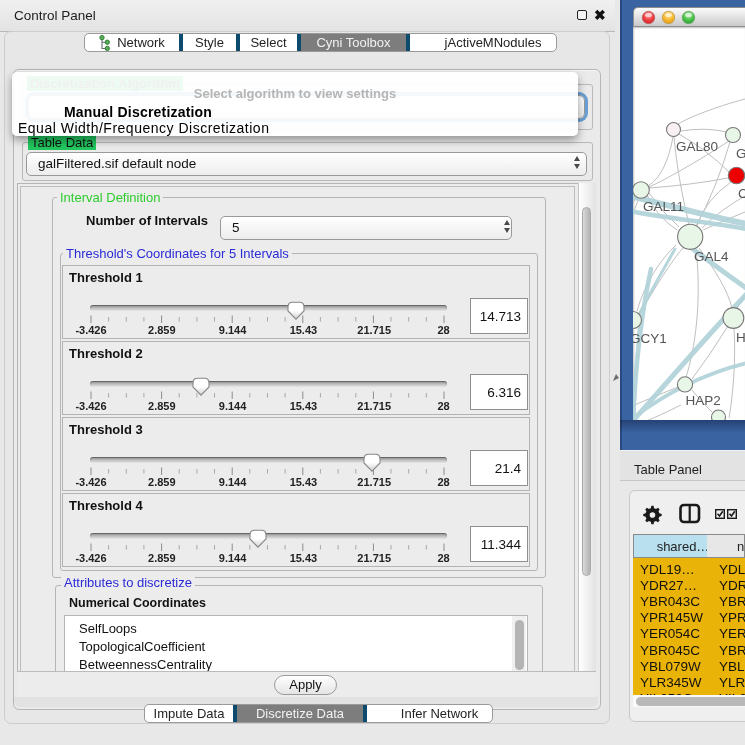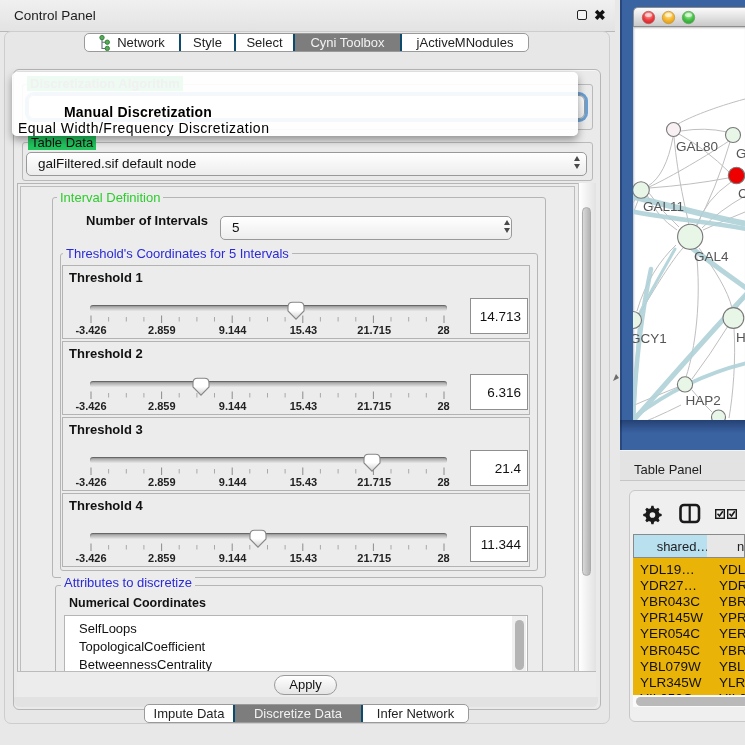--- a/index.html
+++ b/index.html
@@ -8,22 +8,22 @@
 .abs{position:absolute;}
 .b{font-weight:bold;}
 
 #titlebar{left:0;top:0;width:615px;height:31px;
   background:linear-gradient(#f0f0f0,#e3e3e3);border-bottom:1px solid #b8b8b8;}
 #titlebar .t{position:absolute;left:14px;top:8px;font-size:13.5px;color:#1d1d1d;}
 #tb-sq{left:577px;top:10px;width:8px;height:8px;border:1.6px solid #222;border-radius:2px;background:#f4f4f4;}
 #tb-x{left:594px;top:7px;font-size:14px;font-weight:bold;color:#111;}
 
 .tabrow{display:flex;height:17px;border:1px solid #9a9a9a;border-radius:5px;background:#fff;overflow:hidden;font-size:13px;color:#222;}
-.tabrow .seg{display:flex;align-items:center;justify-content:center;border-right:2px solid #0c4a6e;height:17px;}
-.tabrow .seg:last-child{border-right:none;}
+.tabrow .seg{display:flex;align-items:center;justify-content:center;border-right:4px solid #0c4a6e;height:17px;}
+.tabrow .seg:last-child{border-right:none;padding-left:20px;}
 .tabrow .sel{background:#7d7d7d;color:#f2f2f2;}
 #toptabs{left:84px;top:33px;}
 #bottabs{left:144px;top:704px;}
 
 #outerpanel{left:4px;top:31px;width:604px;height:691px;background:#e7e7e7;
   border:1px solid #cdcdcd;border-radius:7px;}
 #cynipanel{left:13px;top:69px;width:586px;height:639px;background:#eaeaea;
   border:1px solid #b6b6b6;border-radius:6px;box-shadow:inset 0 1px 0 #f6f6f6;}
 .group{border:1px solid #b9b9b9;border-radius:3px;}
 .grouplabel{position:absolute;font-size:13px;background:#22c55e;padding:0 3px;}
@@ -325,20 +325,21 @@
 <div class="abs" style="left:14px;top:697px;width:584px;height:10px;background:#e2e2e2;border-bottom-left-radius:6px;border-bottom-right-radius:6px;"></div>
 <div id="applybtn" class="abs">Apply</div>
 
 <div id="bottabs" class="abs tabrow">
   <div class="seg" style="width:88px;">Impute Data</div>
   <div class="seg sel" style="width:126px;">Discretize Data</div>
   <div class="seg" style="width:105px;">Infer Network</div>
 </div>
 
 <div id="overlay" class="abs">
+  <div class="hint">Select algorithm to view settings</div>
   <div class="i1">Manual Discretization</div>
   <div class="i2">Equal Width/Frequency Discretization</div>
 </div>
 
 <div class="abs" style="left:612px;top:368px;width:8px;height:9px;">
 <svg width="8" height="9" viewBox="0 0 8 9">
       <path d="M1,8 L4,1 L7,5 Z" fill="#6d6d6d"></path>
     </svg>
 </div>
 <div id="bluewin" class="abs"></div>

